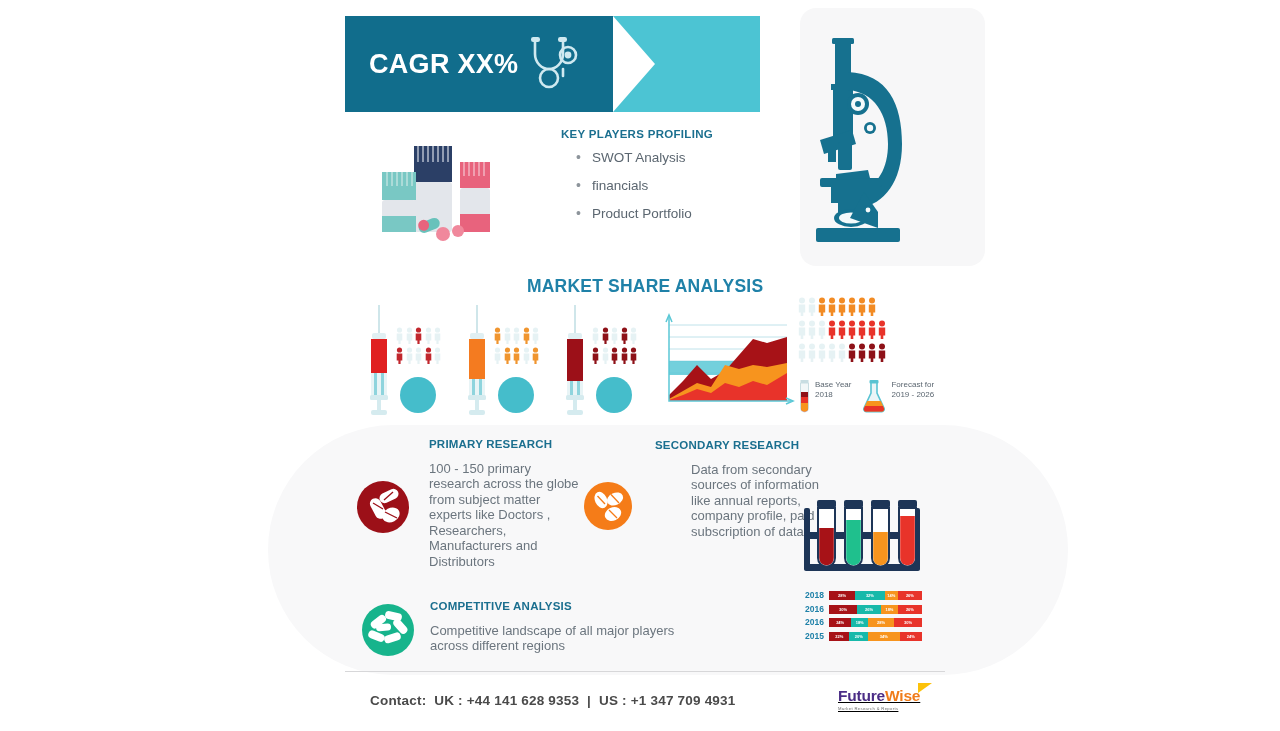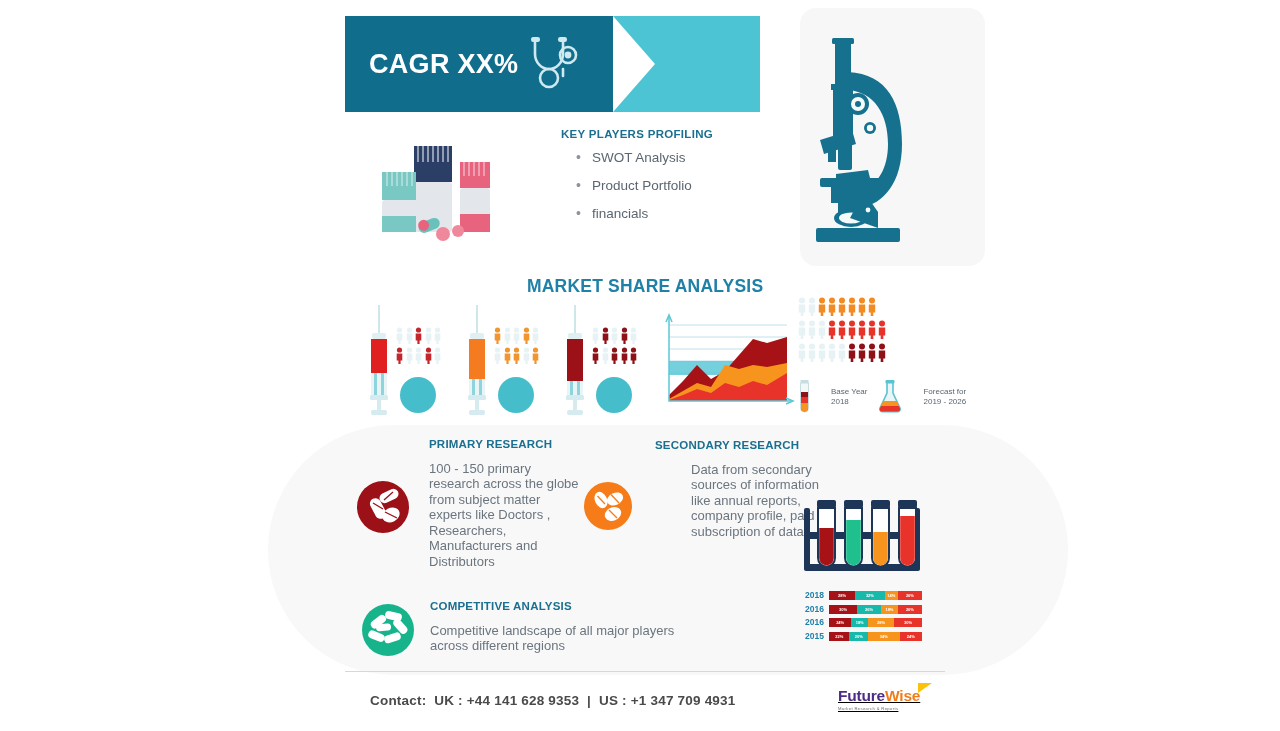--- a/index.html
+++ b/index.html
@@ -55,21 +55,21 @@
   .circle-t { position:absolute; left:40px; top:72px; width:36px; height:36px;
               border-radius:50%; background:#45bdcb; }
 
   .areachart { position:absolute; left:655px; top:303px; width:142px; height:112px; }
 
   .ppl-grid { position:absolute; left:798px; top:297px; width:118px; height:74px; }
   .pg-row { display:flex; gap:2px; margin-bottom:4px; height:19px; }
 
   .legend { position:absolute; left:798px; top:378px; width:145px; height:38px;
             display:flex; align-items:center; gap:6px; }
-  .lg-item { display:flex; align-items:center; gap:20px; }
+  .lg-item { display:flex; gap:4px; }
   .lg-txt { font-size:8px; color:#5b6670; line-height:1.25; white-space:nowrap; }
 
   
   .res-icon { position:absolute; border-radius:50%; }
   .pr-icon { left:357px; top:481px; width:52px; height:52px; background:#9c1018; }
   .sr-icon { left:584px; top:482px; width:48px; height:48px; background:#f57c18; }
   .ca-icon { left:362px; top:604px; width:52px; height:52px; background:#17b48c; }
 
   .blk-title { position:absolute; font-size:11.5px; font-weight:bold;
                color:#1b6f8f; letter-spacing:.2px; white-space:nowrap; }
@@ -128,22 +128,22 @@
       <rect x="10" y="5" width="9" height="5" rx="2.2" fill="#cfe9f0"></rect>
       <rect x="37" y="5" width="9" height="5" rx="2.2" fill="#cfe9f0"></rect>
       <circle cx="47" cy="23" r="8" fill="none" stroke="#cfe9f0" stroke-width="2.6"></circle>
       <circle cx="47" cy="23" r="3.4" fill="#cfe9f0"></circle>
     </svg>
   </div>
 
   <div class="kp-title">KEY PLAYERS PROFILING</div>
   <ul class="kp-list">
     <li>SWOT Analysis</li>
+    <li>financials</li>
     <li>Product Portfolio</li>
-    <li>financials</li>
   </ul>
 
   <svg class="bottles" viewBox="0 0 125 110">
 
     <rect x="44" y="6" width="38" height="16" fill="#2b3f66"></rect>
     <g stroke="#d8dde6" stroke-width="1.2">
       <line x1="48" y1="6" x2="48" y2="22"></line>
         <line x1="53" y1="6" x2="53" y2="22"></line>
       <line x1="58" y1="6" x2="58" y2="22"></line>
         <line x1="63" y1="6" x2="63" y2="22"></line>

